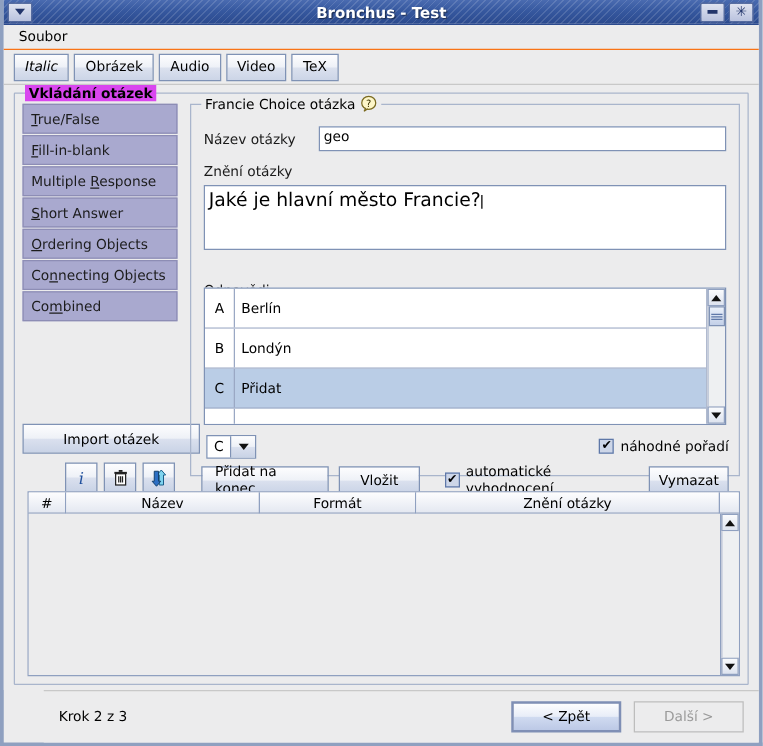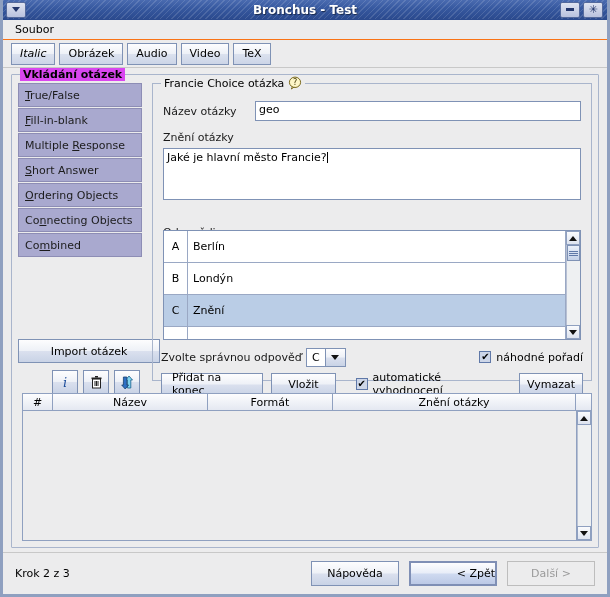--- a/index.html
+++ b/index.html
@@ -144,21 +144,21 @@
   .help-icon { display: inline-block; width: 14px; height: 14px; }
   .lbl { font-size: 11px; color: #1a1a1a; }
   .txtfield {
     background: #fff; border: 1px solid #7f92b5;
     font-size: 11px; padding: 1px 3px;
     display: flex; align-items: flex-start;
     color: #000;
   }
   .textarea {
     background: #fff; border: 1px solid #7f92b5;
-    font-size: 11px; padding: 2px 3px;
+    font-size: 15px; padding: 2px 3px;
     color: #000; position: relative;
   }
   .caret { display:inline-block;width:1px;height:11px;background:#000;vertical-align:-2px;}
   
   .ans-wrap {
     position: absolute; left: 10px; top: 146px;
     right: 10px; height: 110px;
     border: 1px solid #7f92b5;
     background: #fff;
     display: flex;
@@ -243,31 +243,32 @@
   }
   .bt-body { flex: 1 1 auto; display: flex; }
   .bt-canvas { flex: 1 1 auto; background: #ececed; }
   
   .footer {
     flex: 0 0 42px; height: 42px;
     background: #ececed;
     border-top: 1px solid #c8c8c8;
     display: flex; align-items: center;
     padding: 0 12px;
+    margin-left: 32px;
   }
   .step-lbl { font-size: 11px; }
   .footer-btns { margin-left: auto; display: flex; gap: 10px; }
   .fbtn {
     height: 25px; width: 88px;
     background: linear-gradient(to bottom,#fdfdfe 0%,#eef1f7 48%,#dae0ee 52%,#c9d3e6 100%);
     border: 1px solid #7f92b5;
     display: flex; align-items: center; justify-content: center;
     font-size: 11px;
   }
-  .fbtn.focus { border: 2px solid #7f8fb5; background: linear-gradient(to bottom,#fdfdfe 0%,#e8edf8 48%,#cfdaf0 52%,#bcc9e6 100%); justify-content: flex-end; }
+  .fbtn.focus { border: 2px solid #7f8fb5; background: linear-gradient(to bottom,#fdfdfe 0%,#e8edf8 48%,#cfdaf0 52%,#bcc9e6 100%); }
   .fbtn.disabled { color: #9a9a9a; border-color: #bdbdbd; background: #ececed; }
 </style>
 </head>
 <body>
 
 <div class="window">
 
   <div class="titlebar">
     <div class="hatch"></div>
     <div class="sys-btn tb-left">
@@ -379,21 +380,21 @@
             <div class="ans-row">
               <div class="ans-letter">A</div>
               <div class="ans-text">Berlín</div>
             </div>
             <div class="ans-row">
               <div class="ans-letter">B</div>
               <div class="ans-text">Londýn</div>
             </div>
             <div class="ans-row sel">
               <div class="ans-letter">C</div>
-              <div class="ans-text">Znění</div>
+              <div class="ans-text">Přidat</div>
             </div>
             <div class="ans-row">
               <div class="ans-letter"></div>
               <div class="ans-text"></div>
             </div>
           </div>
           <div class="vscroll">
             <div class="sb-arrow">
               <span class="tri-up"></span>
             </div>
@@ -404,21 +405,20 @@
                 <span class="grip"></span>
               </div>
             </div>
             <div class="sb-arrow">
               <span class="tri-dn"></span>
             </div>
           </div>
         </div>
 
         <div class="ctl-row1">
-          <span class="lbl">Zvolte správnou odpověď</span>
           <div class="combo">
             <div class="combo-val">C</div>
             <div class="combo-btn">
               <span class="tri-dn"></span>
             </div>
           </div>
           <div class="chk-lbl" style="margin-left:auto;">
             <span class="cbox">✔</span>
             <span>náhodné pořadí</span>
           </div>
@@ -462,23 +462,20 @@
           </div>
         </div>
       </div>
 
     </div>
   </div>
 
   <div class="footer">
     <div class="step-lbl">Krok 2 z 3</div>
     <div class="footer-btns">
-      <div class="fbtn">
-        <span>Nápověda</span>
-      </div>
       <div class="fbtn focus">
         <span>&lt; Zpět</span>
       </div>
       <div class="fbtn disabled">
         <span>Další &gt;</span>
       </div>
     </div>
   </div>
 
 </div>

